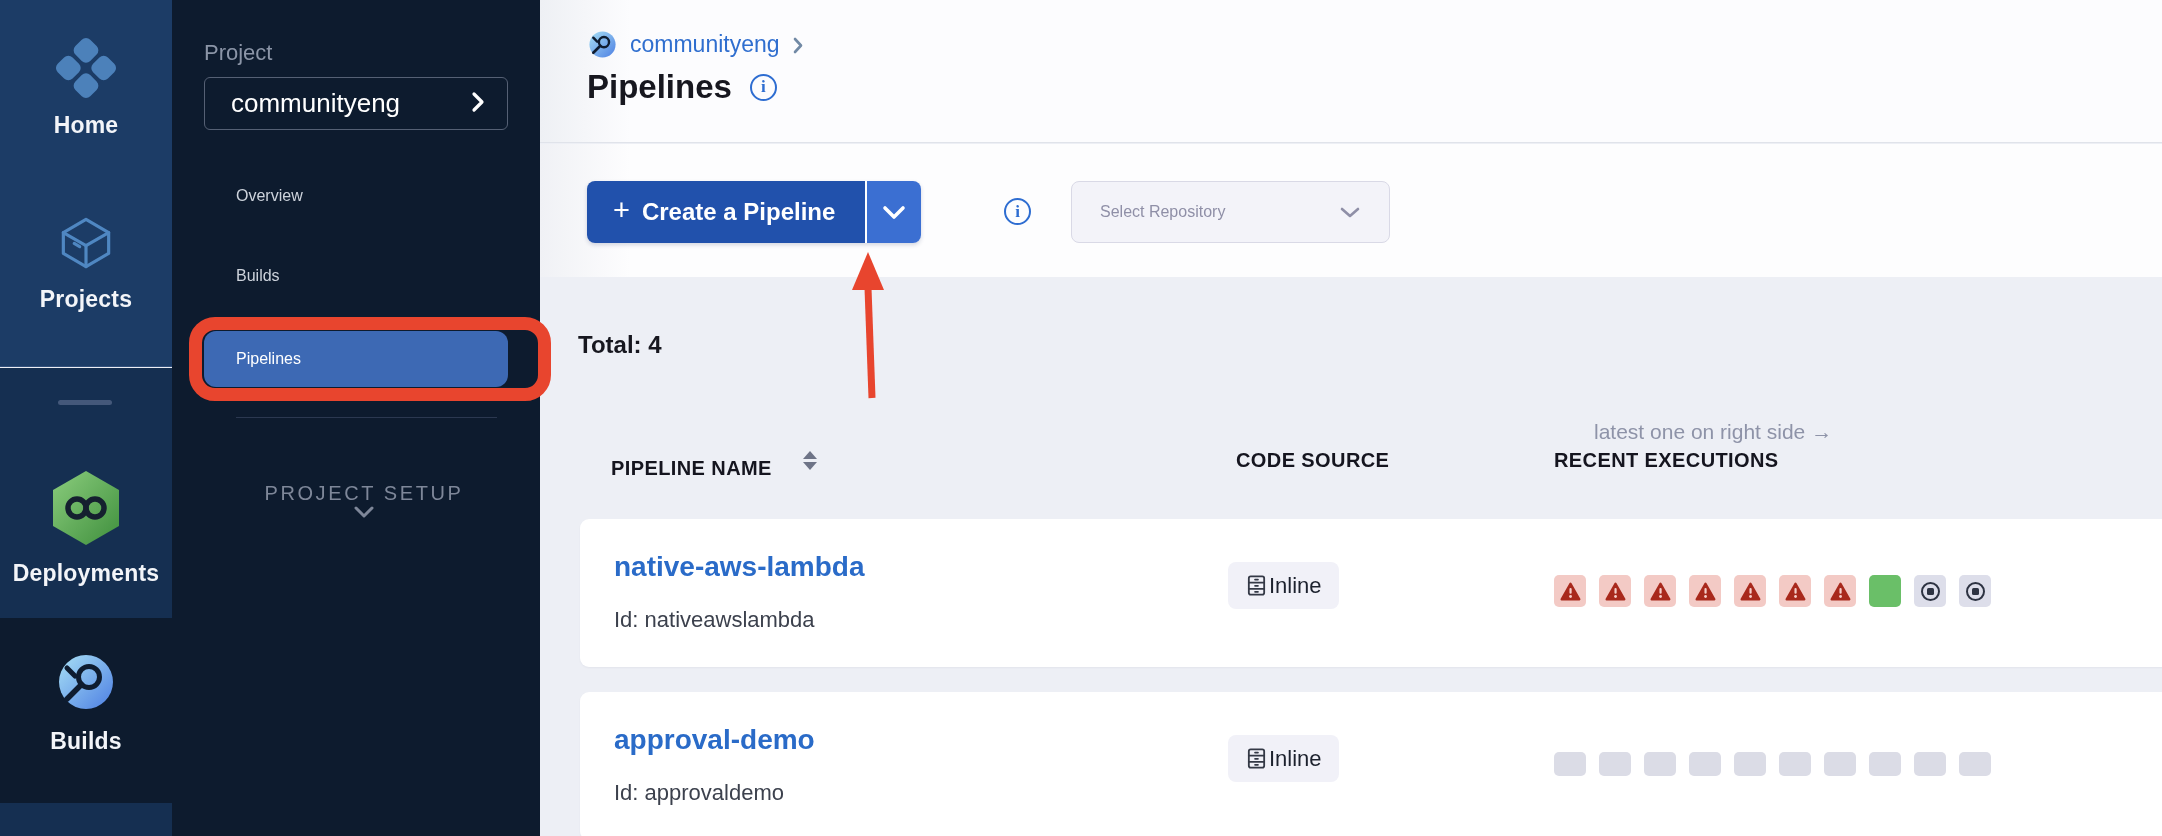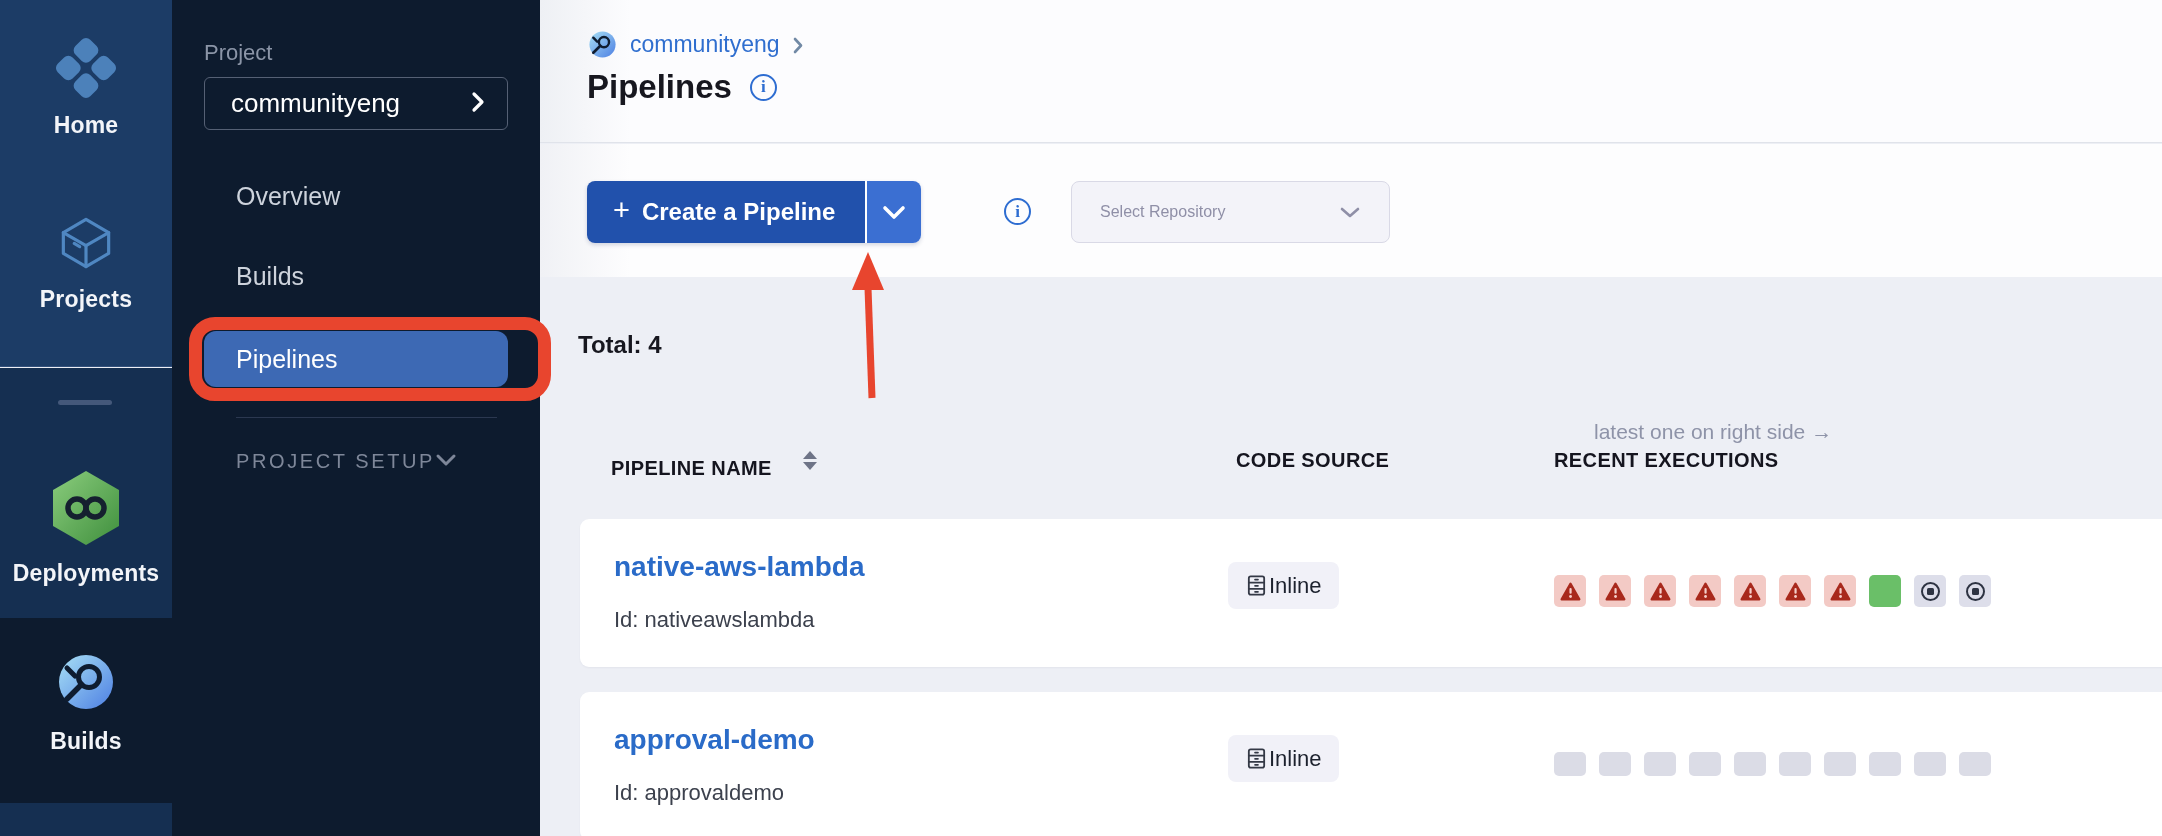--- a/index.html
+++ b/index.html
@@ -16,24 +16,24 @@
   .sec4 { top:803px; height:33px; background:#152f51; }
   .rail-item { position:absolute; left:0; width:172px; display:flex; flex-direction:column; align-items:center; cursor:pointer; }
   .rail-label { color:#f3f5f9; font-size:23px; font-weight:700; letter-spacing:.2px; }
   .rail-dash { position:absolute; left:58px; top:32px; width:54px; height:5px; border-radius:3px; background:#44587a; }
 
   
   .sidebar { position:absolute; left:172px; top:0; width:368px; height:836px; background:#0d1b2e; z-index:2; }
   .proj-label { position:absolute; left:32px; top:40px; font-size:22px; color:#8b95a7; }
   .proj-select { position:absolute; left:32px; top:77px; width:304px; height:53px; border:1px solid #55607400; border:1px solid #556074; border-radius:6px; display:flex; align-items:center; padding:0 22px 0 26px; cursor:pointer; }
   .proj-select .name { color:#ffffff; font-size:26px; font-weight:500; flex:1; }
-  .nav-item { position:absolute; left:32px; width:304px; height:56px; display:flex; align-items:center; padding-left:32px; font-size:25px; color:#cdd3dc; border-radius:12px; cursor:pointer; }
+  .nav-item { position:absolute; left:32px; width:304px; height:56px; display:flex; align-items:center; padding-left:32px; font-size:16px; color:#cdd3dc; border-radius:12px; cursor:pointer; }
   .nav-item.active { background:#3d69b4; color:#ffffff; font-weight:500; }
   .nav-divider { position:absolute; left:64px; top:417px; width:261px; height:1px; background:#2b3850; }
-  .setup-row { position:absolute; left:64px; top:450px; width:256px; display:flex; align-items:center; justify-content:flex-start; cursor:pointer; }
+  .setup-row { position:absolute; left:64px; top:482px; width:256px; display:flex; align-items:center; justify-content:space-between; cursor:pointer;flex-direction:column; }
   .setup-label { font-size:20px; letter-spacing:2.6px; color:#7e8799; font-weight:500; }
 
   
   .main { position:absolute; left:540px; top:0; width:1622px; height:836px; }
   .page-header { position:absolute; left:0; top:0; width:100%; height:143px; background:linear-gradient(90deg,#eef0f4 0,#fcfcfe 90px); border-bottom:1px solid #e0e3ea; }
   .breadcrumb { position:absolute; left:47px; top:29px; display:flex; align-items:center; gap:12px; }
   .crumb-link { color:#2f6ecf; font-size:23px; font-weight:500; cursor:pointer; }
   .page-title-row { position:absolute; left:47px; top:68px; display:flex; align-items:center; gap:18px; }
   .page-title { font-size:33px; font-weight:700; color:#17171f; }
   .info-icon { width:27px; height:27px; border:2px solid #2e6dd1; border-radius:50%; display:flex; align-items:center; justify-content:center; color:#2e6dd1; font-family:"Liberation Serif", serif; font-size:17px; font-weight:700; cursor:pointer; background:#fff0; }

